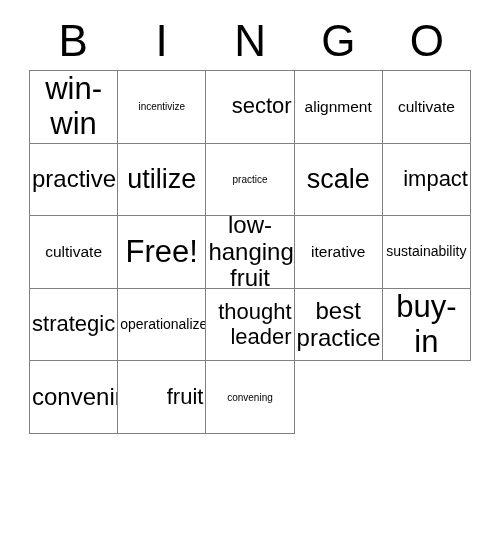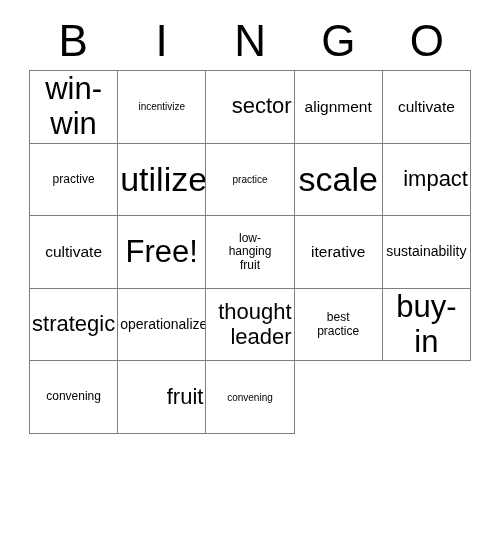--- a/index.html
+++ b/index.html
@@ -73,23 +73,23 @@
     width: 100%;
     line-height: 1.12;
     white-space: pre-line;
     word-break: normal;
     color: #000;
   }
   
   .fs-xs   { font-size: 14px; }
   .fs-s    { font-size: 10px; }
   .fs-m    { font-size: 15.5px; }
-  .fs-l    { font-size: 12px; }
+  .fs-l    { font-size: 24px; }
   .fs-xl   { font-size: 22px; text-align: right; }
-  .fs-xxl  { font-size: 34px; }
+  .fs-xxl  { font-size: 27px; }
   .fs-huge { font-size: 31px; }
 </style>
 </head>
 <body>
 
 <div id="card">
 
   <div id="header-row">
     <div class="header-letter">B</div>
     <div class="header-letter">I</div>

